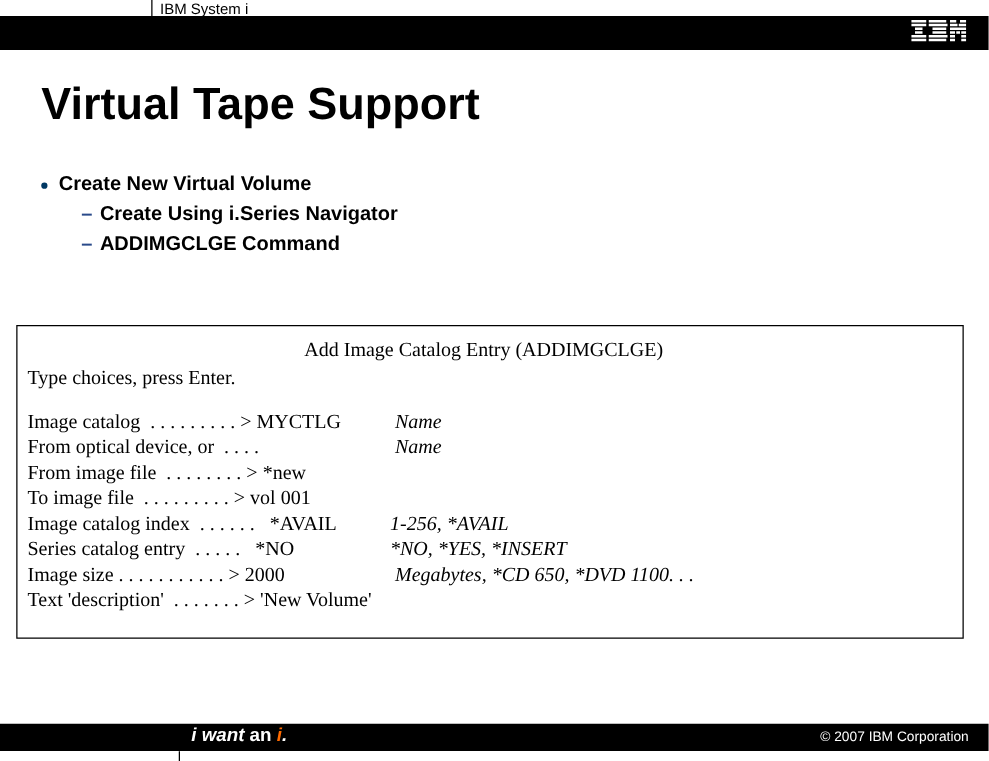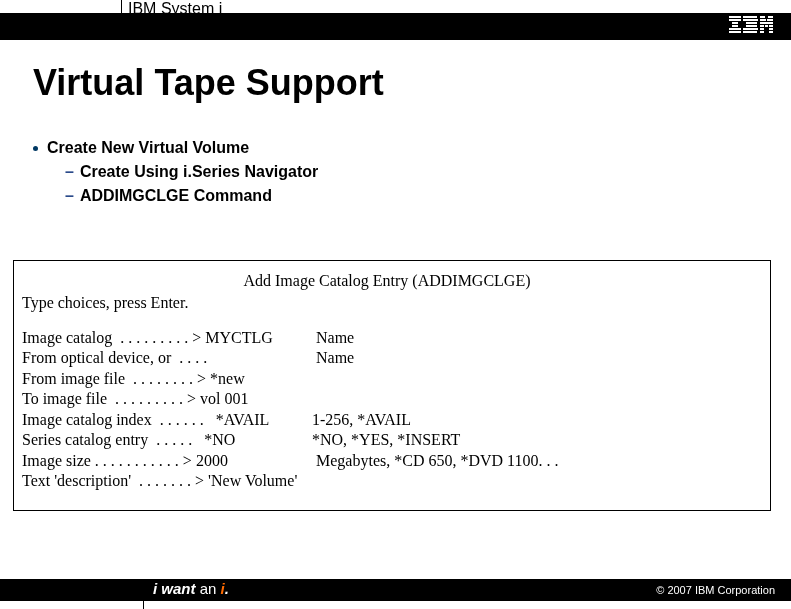--- a/index.html
+++ b/index.html
@@ -22,21 +22,21 @@
     left: 121px;
     top: 0;
     width: 1px;
     height: 13px;
     background: #000;
   }
   .topbar .label {
     position: absolute;
     left: 128px;
     top: 0;
-    font-size: 16px;
+    font-size: 12px;
     color: #000;
   }
   .topbar .ibm-logo {
     position: absolute;
     right: 18px;
     top: 16px;
   }
   .ibm-logo svg { display: block; }
 
   .title {
@@ -94,20 +94,21 @@
   .screenbox .row {
     display: flex;
     align-items: center;
   }
   .screenbox .row .c1 {
     width: 290px;
     white-space: pre;
   }
   .screenbox .row .c2 {
     white-space: pre;
+    font-style: italic;
   }
 
   .footer {
     position: absolute;
     left: 0;
     right: 0;
     bottom: 0;
     height: 30px;
     background: linear-gradient(to bottom, #000 0 22px, #fff 22px 30px);
   }
@@ -121,21 +122,21 @@
   }
   .footer .tagline {
     position: absolute;
     left: 153px;
     top: 1px;
     color: #fff;
     font-size: 15px;
     font-style: italic;
     font-weight: bold;
   }
-  .footer .tagline .an { font-style: normal; font-weight: normal; }
+  .footer .tagline .an { font-style: normal; font-weight: bold; }
   .footer .tagline .i-red { color: #ff6a00; font-style: italic; font-weight: bold; }
   .footer .copy {
     position: absolute;
     right: 16px;
     top: 5px;
     color: #fff;
     font-size: 11px;
   }
 </style>
 </head>

